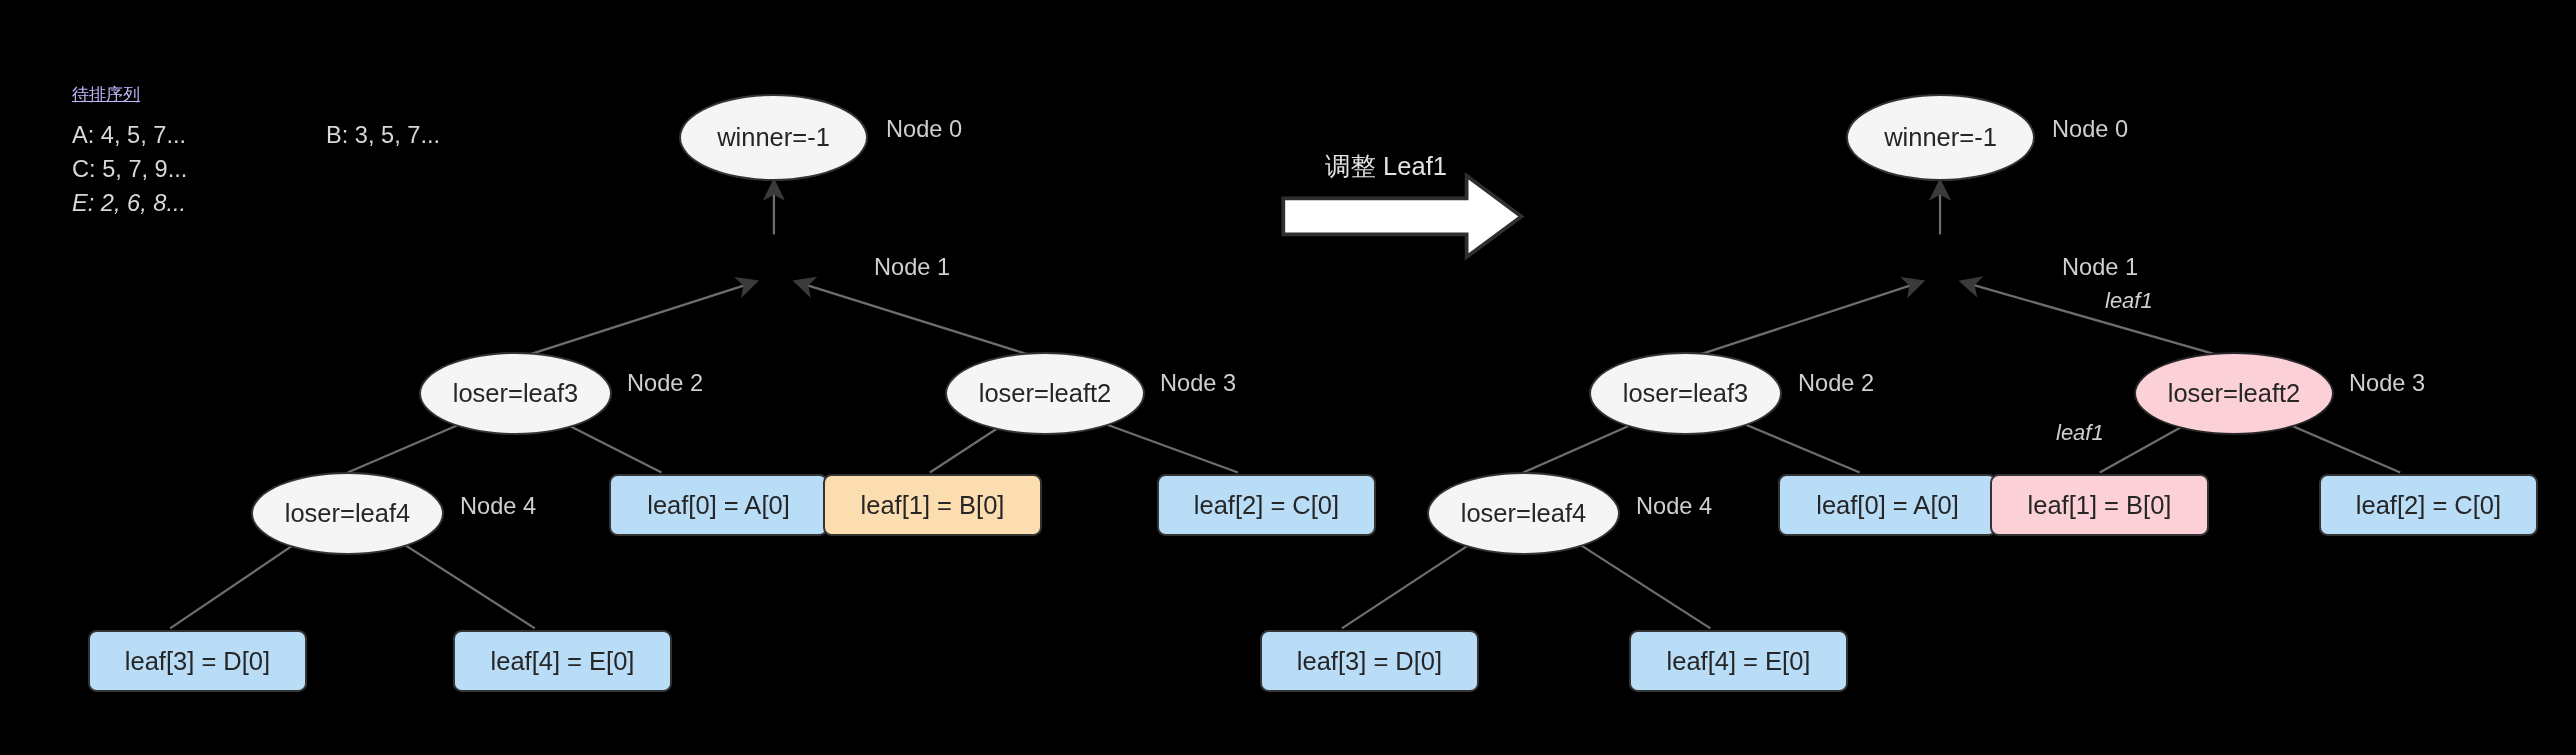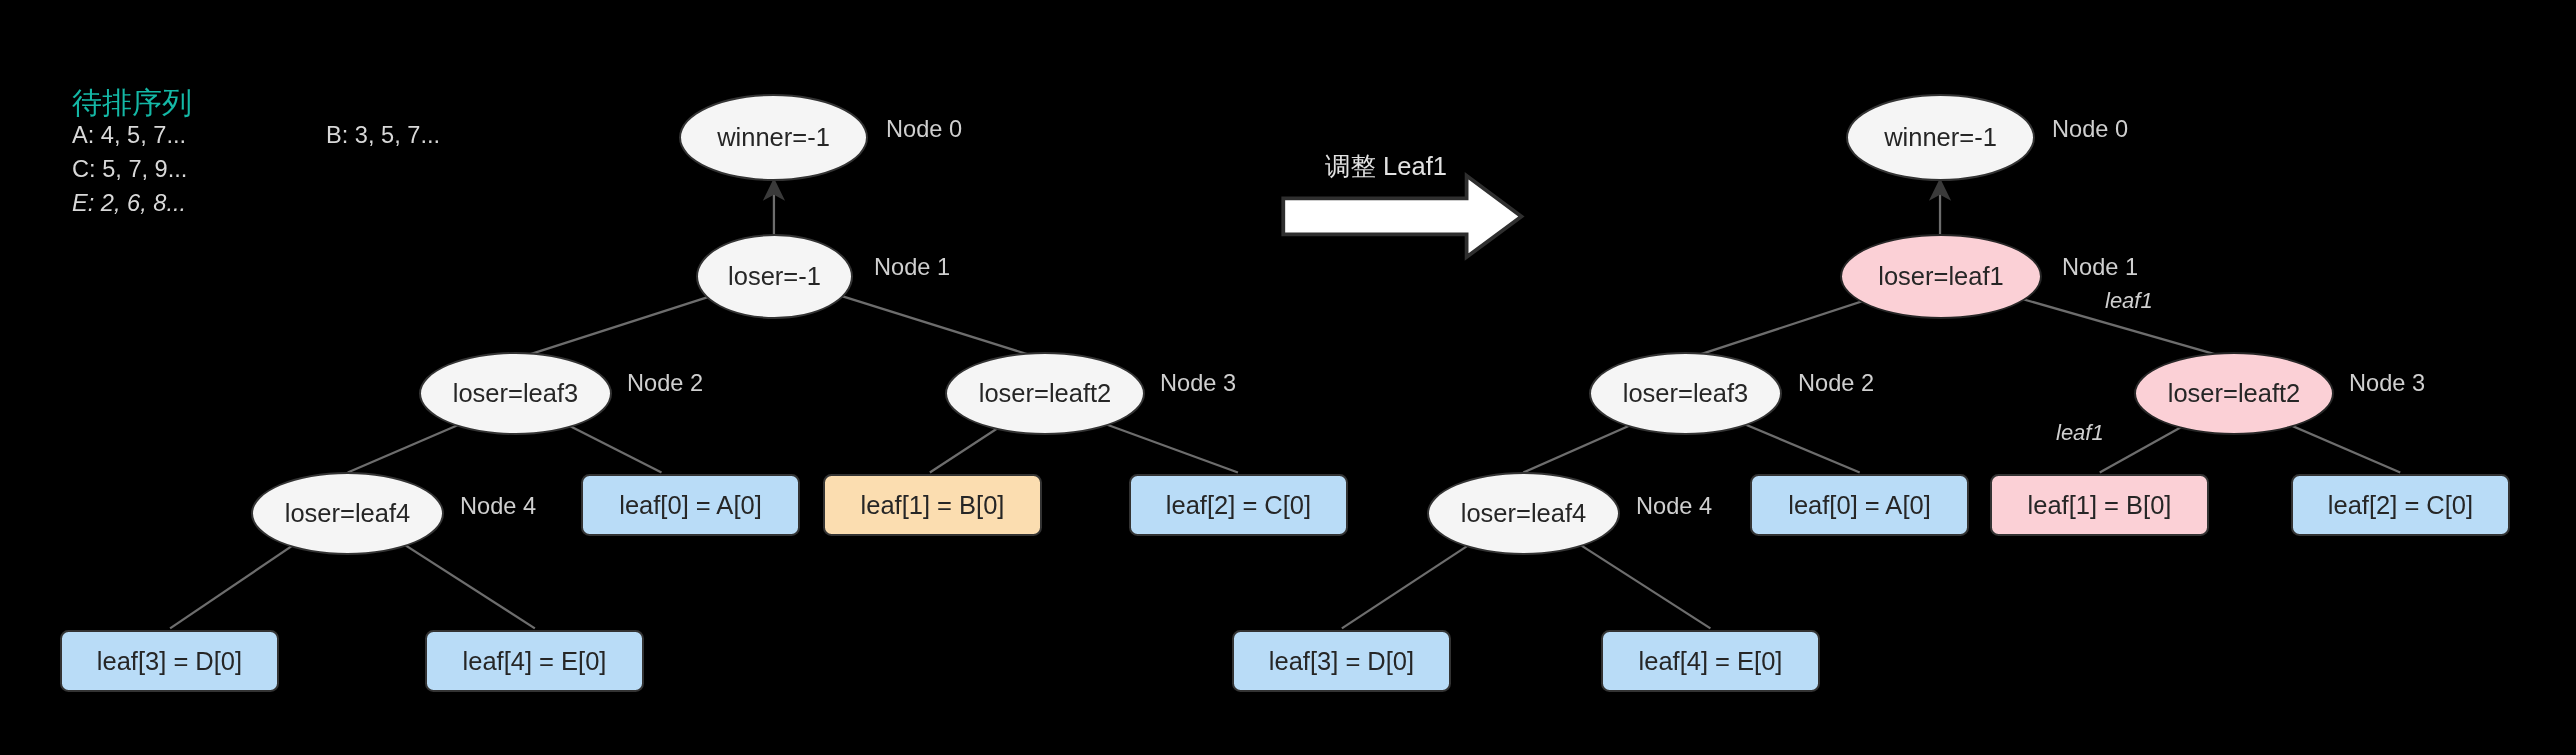--- a/index.html
+++ b/index.html
@@ -5,38 +5,38 @@
   html,body{margin:0;padding:0;background:#000;}
   body{width:2576px;height:756px;position:relative;overflow:hidden;
        font-family:"Liberation Sans","DejaVu Sans",sans-serif;}
 
   #stage{position:absolute;left:0;top:0;width:2576px;height:756px;}
 
   svg.edges{position:absolute;left:0;top:0;width:2576px;height:756px;overflow:visible;}
 
   
   .legend{position:absolute;color:#d8d8d8;font-size:23.6px;line-height:32px;white-space:nowrap;}
-  .legend-title{position:absolute;left:72px;top:83px;color:#14b8a6;font-size:30px;}
+  .legend-title{position:absolute;left:72px;top:83px;color:#c4b5fd;font-size:17px;text-decoration:underline;}
   .lg-a{left:72px;top:119px;}
   .lg-b{left:314px;top:119px;margin-left:12px;}
   .lg-c{left:72px;top:153px;}
   .lg-d{left:314px;top:153px;}
   .lg-e{left:72px;top:187px;font-style:italic;}
 
   
   .node{position:absolute;display:flex;align-items:center;justify-content:center;
         border-radius:50%;border:2.8px solid #333;background:#f5f5f5;color:#262626;
         font-size:25.5px;white-space:nowrap;box-sizing:border-box;}
   .node.hl{background:#fbd0d6;border-color:#262626;}
 
   
   .leafbox{position:absolute;display:flex;align-items:center;justify-content:center;
            border-radius:8.5px;border:2.8px solid #333;color:#262626;font-size:25.5px;
            white-space:nowrap;box-sizing:border-box;}
-  .leafbox.blue{background:#b9dcf7;}
+  .leafbox.blue{background:#b9dcf7;margin-left:28px;}
   .leafbox.orange{background:#fbddb0;}
   .leafbox.pink{background:#fbd0d6;}
 
   
   .cap{position:absolute;color:#cfcfcf;font-size:23.6px;white-space:nowrap;}
   
   .elabel{position:absolute;color:#cfcfcf;font-size:22px;white-space:nowrap;font-style:italic;}
 
   
   .trans-label{position:absolute;color:#e2e2e2;font-size:25.5px;white-space:nowrap;}
@@ -105,42 +105,40 @@
   <div class="legend lg-b">B: 3, 5, 7...</div>
   <div class="legend lg-c">C: 5, 7, 9...</div>
   <div class="legend lg-d"></div>
   <div class="legend lg-e">E: 2, 6, 8...</div>
 
   <div class="trans-label" style="left:1325px;top:149px;">调整 Leaf1</div>
 
   <div class="node" style="left:679px;top:94px;width:189px;height:87px;">winner=-1</div>
   <div class="cap" style="left:886px;top:116px;">Node 0</div>
 
-  <div class="node" style="left:696px;top:234px;width:157px;height:85px;">loser=-1</div>
   <div class="cap" style="left:874px;top:254px;">Node 1</div>
 
   <div class="node" style="left:419px;top:352px;width:193px;height:83px;">loser=leaf3</div>
   <div class="cap" style="left:627px;top:370px;">Node 2</div>
 
   <div class="node" style="left:945px;top:352px;width:200px;height:83px;">loser=leaft2</div>
   <div class="cap" style="left:1160px;top:370px;">Node 3</div>
 
   <div class="node" style="left:251px;top:472px;width:193px;height:83px;">loser=leaf4</div>
   <div class="cap" style="left:460px;top:493px;">Node 4</div>
 
   <div class="leafbox blue" style="left:581px;top:474px;width:219px;height:62px;">leaf[0] = A[0]</div>
   <div class="leafbox orange" style="left:823px;top:474px;width:219px;height:62px;">leaf[1] = B[0]</div>
   <div class="leafbox blue" style="left:1129px;top:474px;width:219px;height:62px;">leaf[2] = C[0]</div>
   <div class="leafbox blue" style="left:60px;top:630px;width:219px;height:62px;">leaf[3] = D[0]</div>
   <div class="leafbox blue" style="left:425px;top:630px;width:219px;height:62px;">leaf[4] = E[0]</div>
 
   <div class="node" style="left:1846px;top:94px;width:189px;height:87px;">winner=-1</div>
   <div class="cap" style="left:2052px;top:116px;">Node 0</div>
 
-  <div class="node hl" style="left:1840px;top:234px;width:202px;height:85px;">loser=leaf1</div>
   <div class="cap" style="left:2062px;top:254px;">Node 1</div>
   <div class="elabel" style="left:2105px;top:288px;">leaf1</div>
 
   <div class="node" style="left:1589px;top:352px;width:193px;height:83px;">loser=leaf3</div>
   <div class="cap" style="left:1798px;top:370px;">Node 2</div>
 
   <div class="node hl" style="left:2134px;top:352px;width:200px;height:83px;">loser=leaft2</div>
   <div class="cap" style="left:2349px;top:370px;">Node 3</div>
   <div class="elabel" style="left:2056px;top:420px;">leaf1</div>
 

